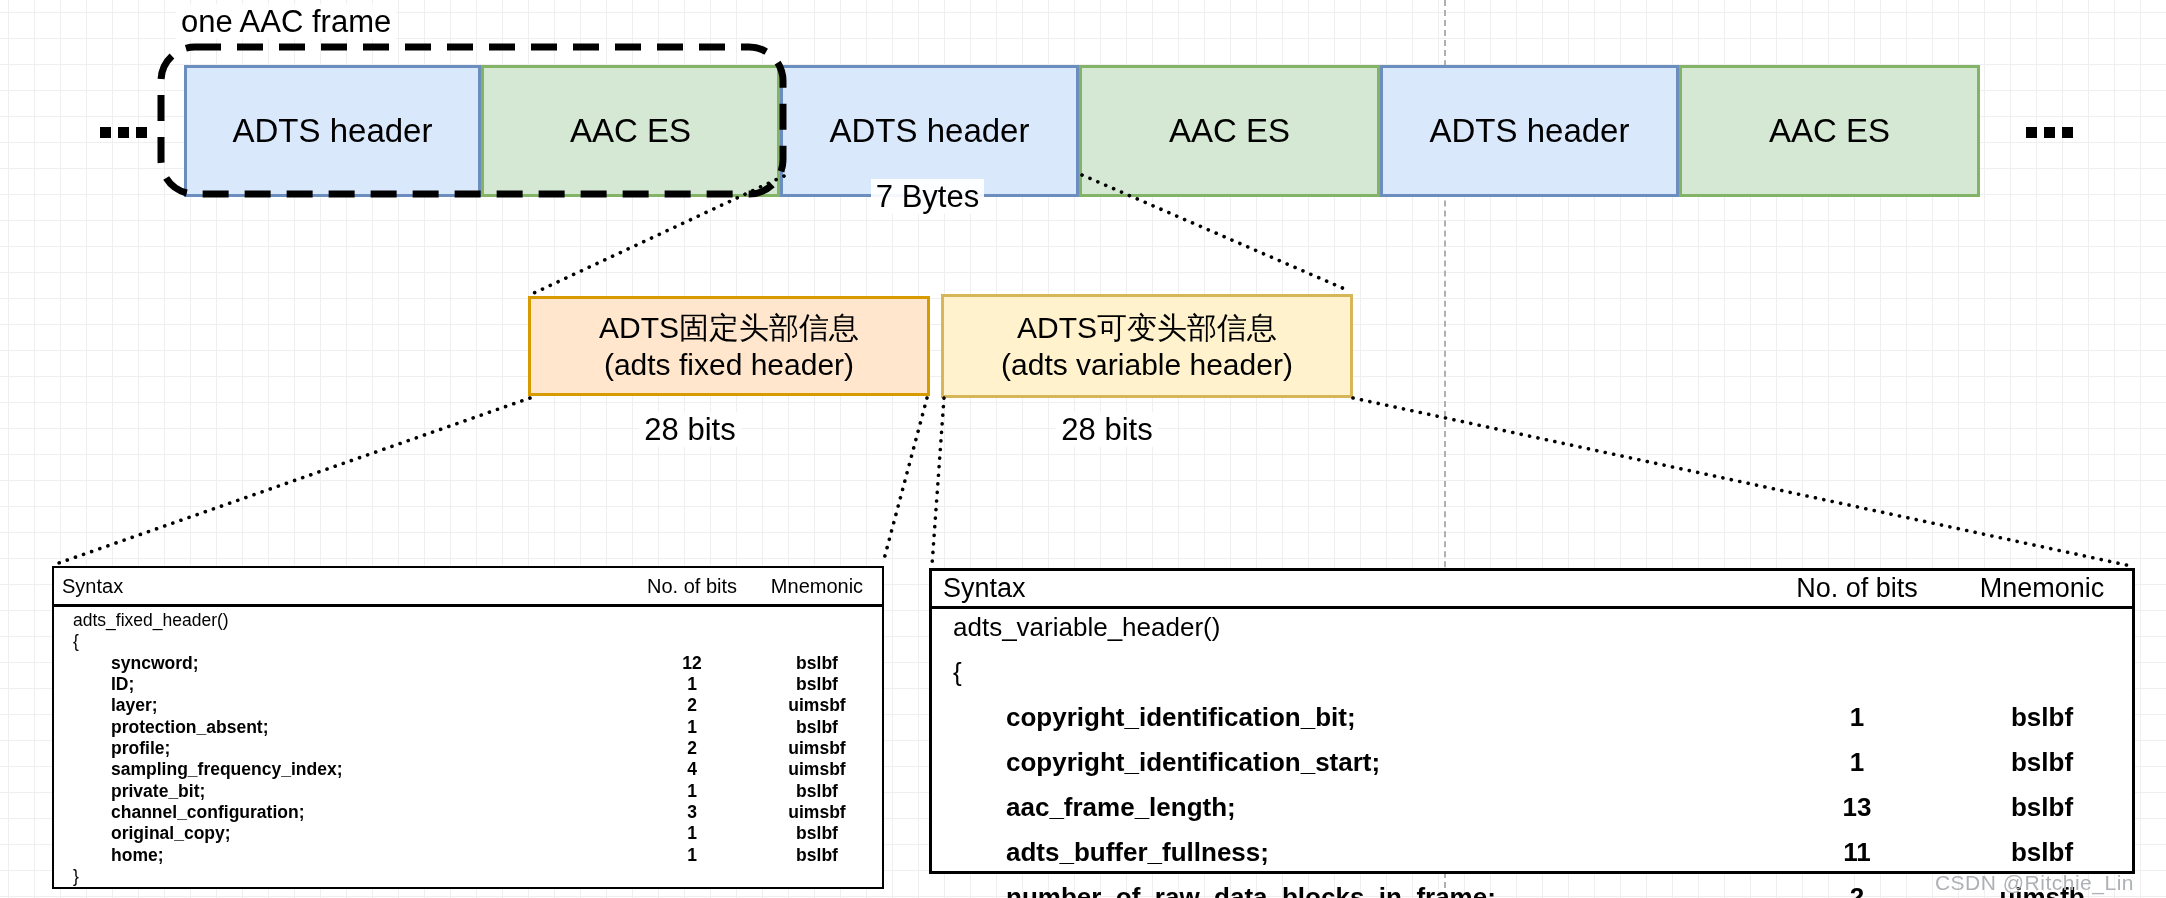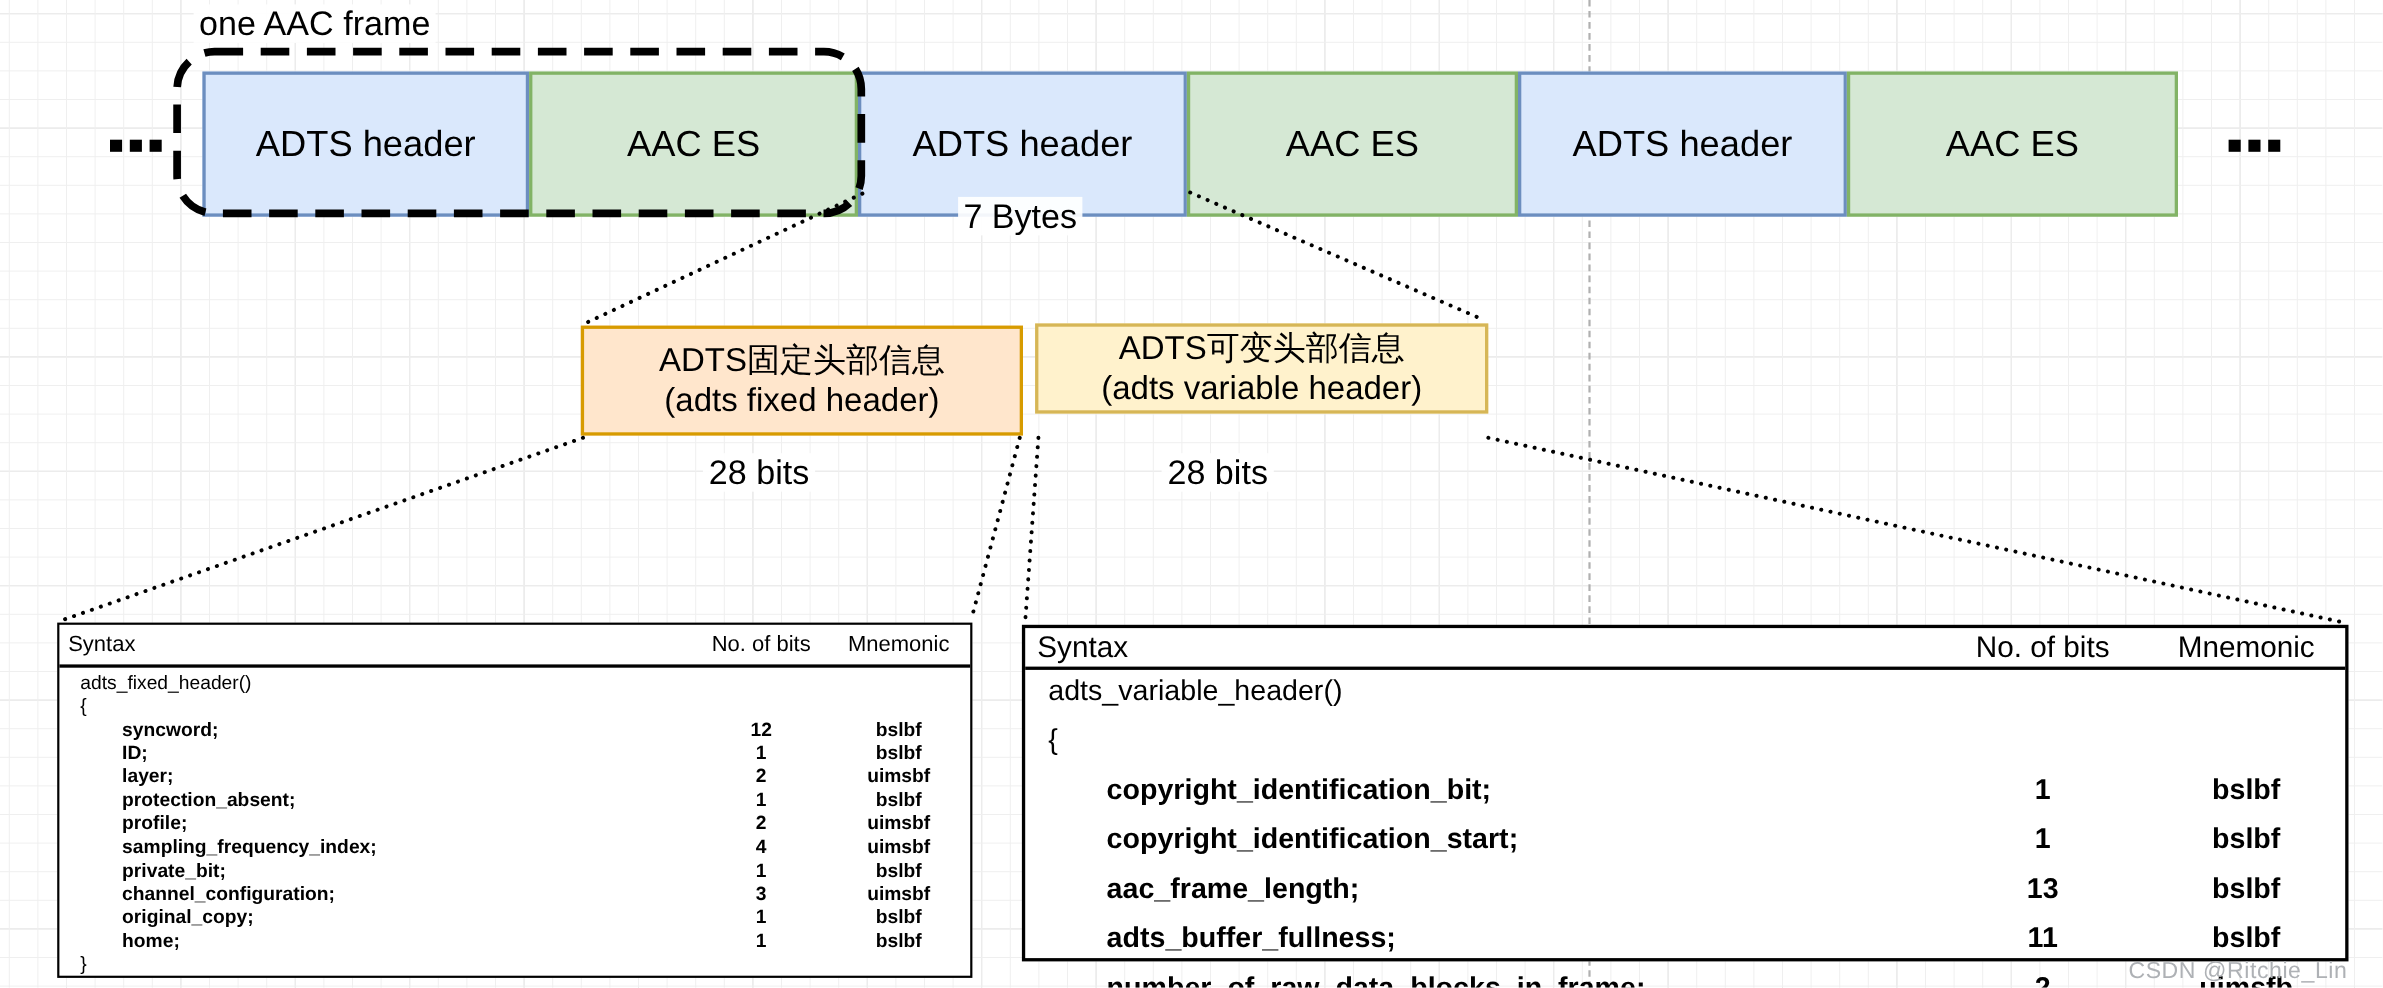--- a/index.html
+++ b/index.html
@@ -32,21 +32,21 @@
   }
   .lbl .bg { background:rgba(255,255,255,0.92); padding:0 5px; }
   .ellipsis { position:absolute; top:127px; z-index:2; display:flex; gap:7px; }
   .ellipsis i { display:block; width:11px; height:11px; background:#000; }
   .hdrbox {
     position:absolute; z-index:2; box-sizing:border-box; border:3px solid;
     display:flex; flex-direction:column; align-items:center; justify-content:center;
     text-align:center; font-size:30px; line-height:37px;
   }
   .hdrbox.fixed    { left:528px; top:296px; width:402px; height:100px; background:#ffe6cc; border-color:#d79b00; }
-  .hdrbox.variable { left:941px; top:294px; width:412px; height:82px; background:#fff2cc; border-color:#d6b656; }
+  .hdrbox.variable { left:941px; top:294px; width:412px; height:104px; background:#fff2cc; border-color:#d6b656; }
   svg.overlay { position:absolute; left:0; top:0; z-index:3; pointer-events:none; }
   .dotline { stroke:#000; stroke-width:3.6; stroke-linecap:round; stroke-dasharray:0.1 8.5; fill:none; }
   .spec-table {
     position:absolute; z-index:2; background:#fff; box-sizing:border-box;
     border:2px solid #000;
   }
   .spec-table .thead {
     display:grid; align-items:center; border-bottom:3px solid #000;
     box-sizing:border-box;
   }

